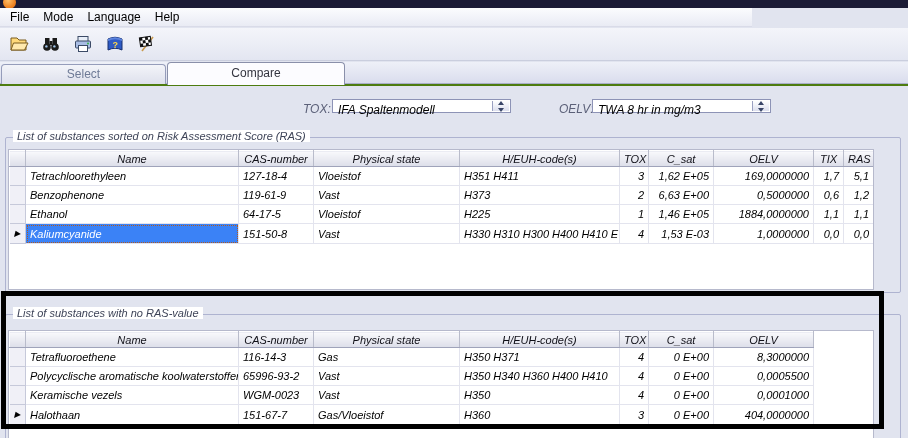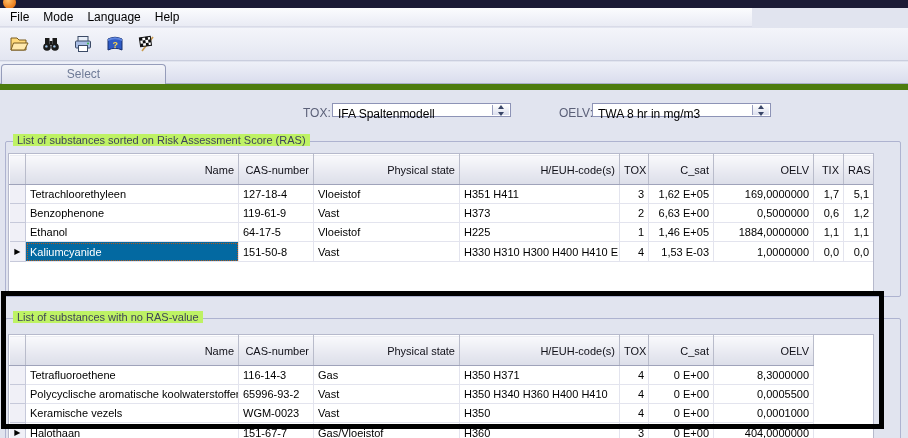--- a/index.html
+++ b/index.html
@@ -29,59 +29,59 @@
     background:linear-gradient(#eef0f8,#dadded); border-bottom:1px solid #a9afc9; }
   .tab { position:absolute; border:1px solid #959cba; border-bottom:none;
     border-radius:4px 4px 0 0; text-align:center; font-size:12px; }
   .tab-select { left:1px; top:2px; width:165px; height:36px; line-height:19px;
     background:linear-gradient(#f3f4f9,#ccd0e2); color:#6e7a96; }
   .tab-compare { left:167px; top:0; width:178px; height:23px; line-height:21px;
     background:#fcfcff; color:#33343f; border-color:#8a90aa; z-index:2; }
 
   
   .content { position:absolute; left:0; top:84px; width:908px; height:354px;
-    background:#e1e4ef; border-top:6px solid #4d7c0f; }
+    background:#e1e4ef; border-top:2px solid #4d7c0f;font-style:italic; }
 
   .filter-label { position:absolute; font-size:12px; color:#5b6078; }
   .xp-select { position:absolute; width:179px; height:14px; background:#fff;
     border:1px solid #8d93b6; font-size:12px; color:#000; }
   .xp-select .value { padding:3px 22px 0 5px; white-space:nowrap; overflow:hidden; }
   .spin { position:absolute; right:1px; top:1px; bottom:1px; width:17px;
     border-left:1px solid #9aa0c0; background:linear-gradient(#ffffff,#dcdfee);
     display:flex; flex-direction:column; align-items:center; justify-content:center; gap:3px; }
   .tri-up { width:0; height:0; border-left:3px solid transparent; border-right:3px solid transparent;
     border-bottom:4px solid #3a4668; }
   .tri-down { width:0; height:0; border-left:3px solid transparent; border-right:3px solid transparent;
     border-top:4px solid #3a4668; }
 
   .groupbox { position:absolute; border:1px solid #aeb3d0; border-radius:2px; }
   .groupbox-1 { left:5px; top:51px; width:896px; height:156px; }
   .groupbox-2 { left:5px; top:228px; width:896px; height:140px; }
-  .legend { position:absolute; top:-8px; left:7px; background:#bef264; padding:0 4px;
+  .legend { position:absolute; top:-8px; left:7px; background:#ffffff; padding:0 4px;
     font-size:11px; color:#3e4458; white-space:nowrap; }
 
   .grid-wrap { position:absolute; background:#fff; border:1px solid #b6b9cc; overflow:hidden; }
   .grid-1 { left:8px; top:63px; width:866px; height:141px; }
   .grid-2 { left:8px; top:244px; width:866px; height:110px; }
 
   table { border-collapse:collapse; table-layout:fixed; width:864px; font-size:11px; }
-  th { height:30px; background:linear-gradient(#f9f9fc,#dcdee9);
+  th { height:16px; background:linear-gradient(#f9f9fc,#dcdee9);
     border-right:1px solid #b9bccb; border-bottom:1px solid #9fa3ba;
     border-top:1px solid #fff; border-left:1px solid #fdfdff;
-    padding:0 4px; text-align:right; font-weight:normal; color:#101018;
+    padding:0 4px; text-align:center; font-weight:normal; color:#101018;
     white-space:nowrap; overflow:hidden; }
   th.filler, td.filler { background:#fff; border:none; }
   td { height:19px; padding:0 4px; border-right:1px solid #e3e4ee; border-bottom:1px solid #e3e4ee;
     white-space:nowrap; overflow:hidden; color:#000; background:#fff; }
   td.gutter { background:#f0f0f7; border-right:1px solid #c6c9da; border-bottom:1px solid #c6c9da;
     padding:0; text-align:center; font-size:8px; line-height:19px; color:#000; }
   th.gutter { padding:0; }
   .num { text-align:right; }
   .cas { padding-right:14px; }
-  tr.selected td.name-cell { background:#0369a1; color:#fff;
+  tr.selected td.name-cell { background:#3b82f6; color:#fff;
     outline:1px dotted #b05a20; outline-offset:-2px; }
 
   
   .annotation-rect { position:absolute; left:1px; top:291px; width:883px; height:138px;
     border:5px solid #000; z-index:30; pointer-events:none; }
 </style>
 </head>
 <body>
 
 <div class="app">
@@ -141,20 +141,21 @@
           <rect x="11.4" y="6" width="2.6" height="3" fill="#111"></rect>
           <rect x="3" y="9" width="2.8" height="3" fill="#111"></rect>
           <rect x="8.6" y="9" width="2.8" height="3" fill="#111"></rect>
         </g>
       </svg>
     </div>
   </div>
 
   <div class="tabstrip">
     <div class="tab tab-select">Select</div>
+    <div class="tab tab-compare">Compare</div>
   </div>
 
   <div class="content">
 
     <span class="filter-label" style="left:303px; top:16px;">TOX:</span>
     <div class="xp-select" style="left:332px; top:13px;">
       <div class="value">IFA Spaltenmodell</div>
       <div class="spin">
         <span class="tri-up"></span>
         <span class="tri-down"></span>

